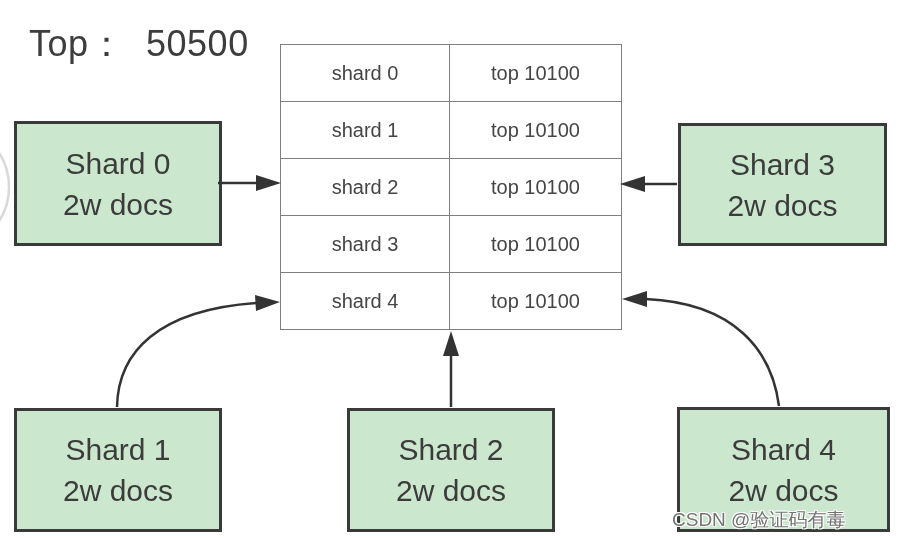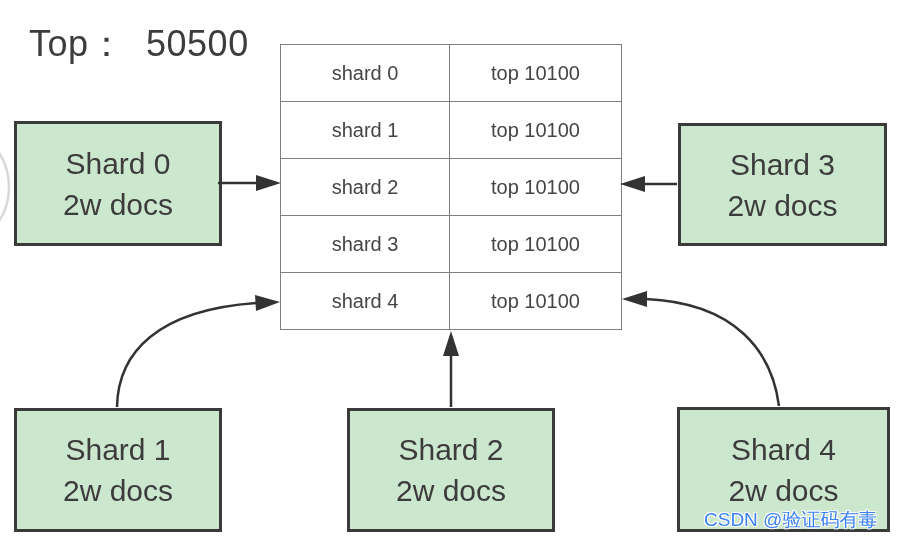--- a/index.html
+++ b/index.html
@@ -73,24 +73,24 @@
     color: #3c3c3c;
     white-space: nowrap;
   }
   #box-shard0 { left: 14px;  top: 121px; width: 202px; height: 119px; }
   #box-shard3 { left: 678px; top: 123px; width: 203px; height: 117px; }
   #box-shard1 { left: 14px;  top: 408px; width: 202px; height: 118px; }
   #box-shard2 { left: 347px; top: 408px; width: 202px; height: 118px; }
   #box-shard4 { left: 677px; top: 407px; width: 207px; height: 119px; }
   .watermark {
     position: absolute;
-    left: 704px;
+    left: 672px;
     top: 507px;
     font-size: 19px;
-    color: #3b82f6;
+    color: #737373;
     z-index: 4;
     white-space: nowrap;
     text-shadow: -1px -1px 0 #ffffff, 1px -1px 0 #ffffff,
                  -1px 1px 0 #ffffff, 1px 1px 0 #ffffff;
   }
 </style>
 </head>
 <body>
 
 <div class="canvas">

